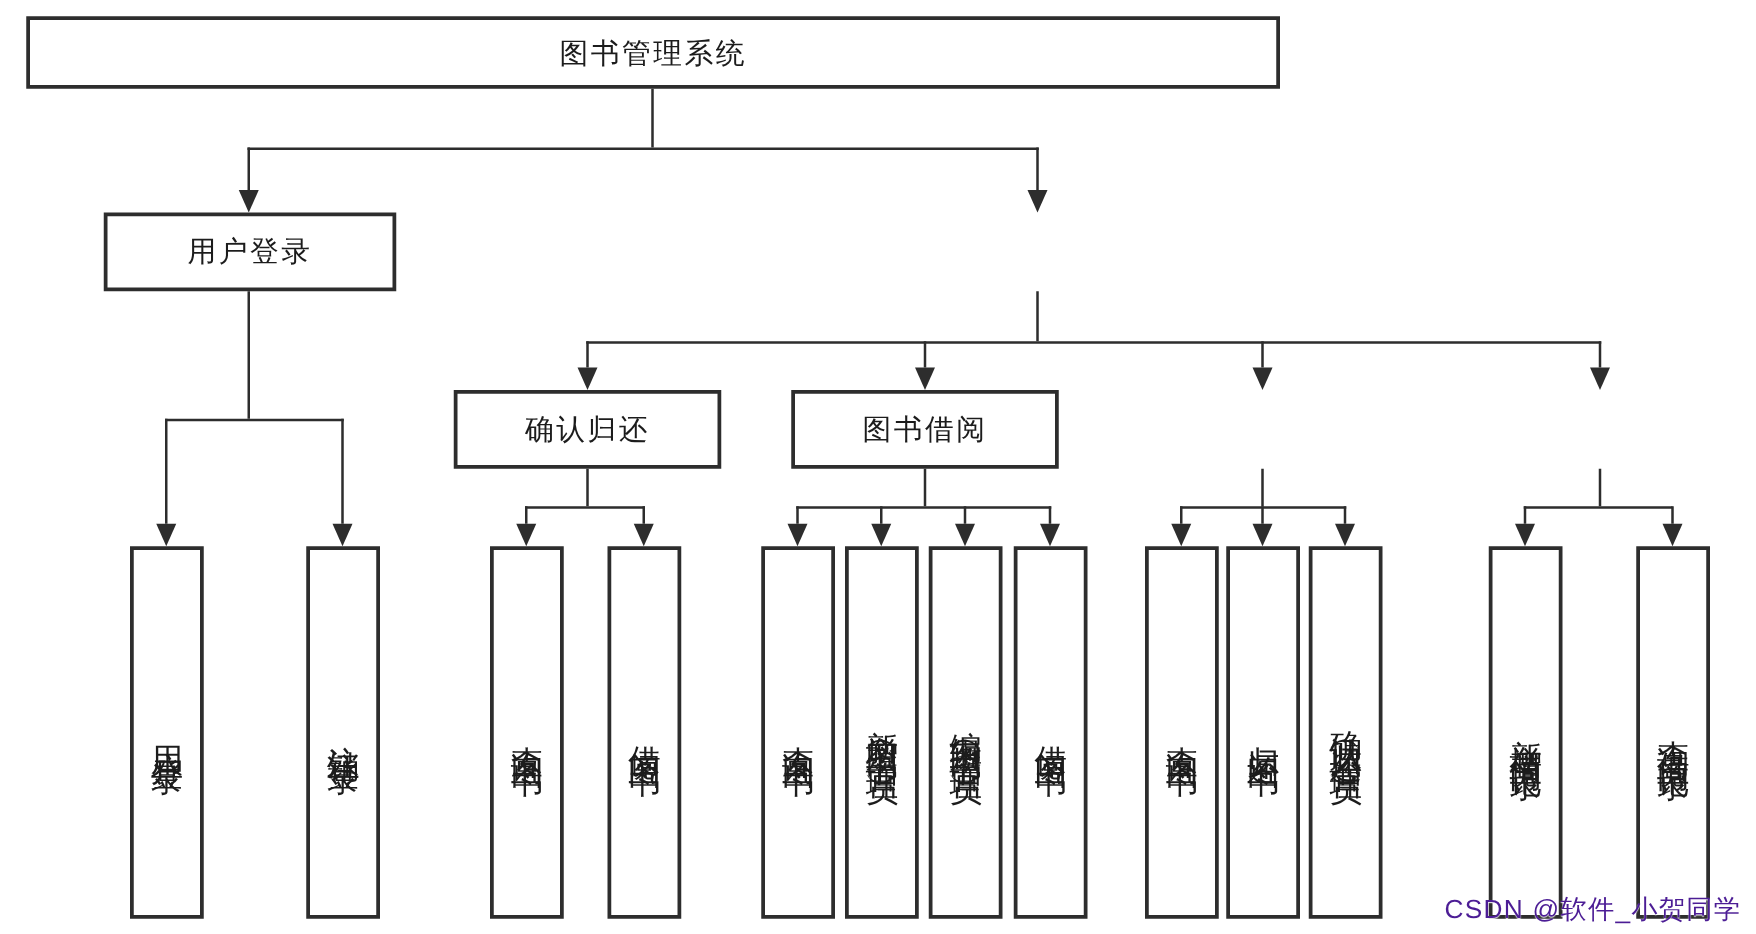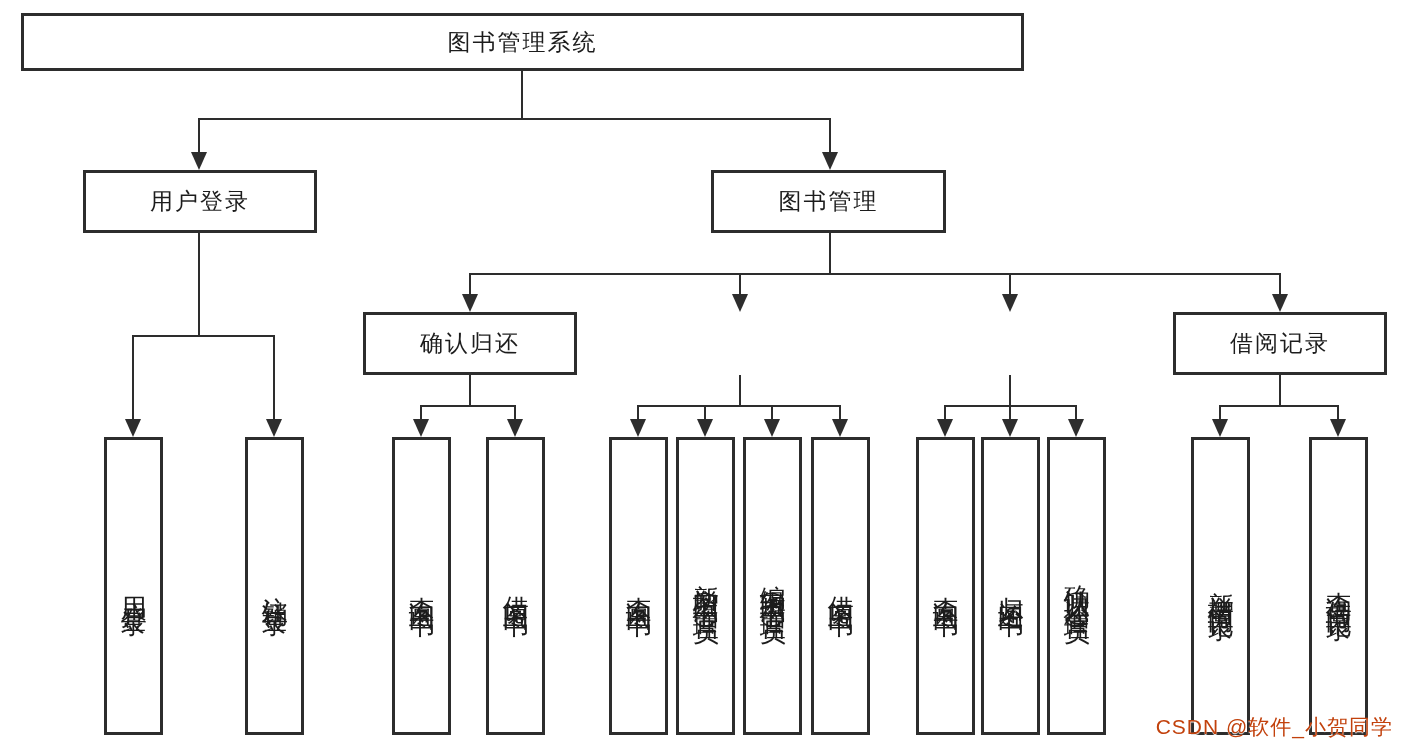--- a/index.html
+++ b/index.html
@@ -20,21 +20,21 @@
   .vline,.hline{position:absolute;background:#2d2d2d;}
   .vline{width:2px;}
   .hline{height:2px;}
   .ahead{
     position:absolute;width:0;height:0;
     border-left:8px solid transparent;border-right:8px solid transparent;
     border-top:18px solid #2d2d2d;
   }
   .watermark{
     position:absolute;right:12px;bottom:6px;
-    font-size:21px;letter-spacing:1px;color:#c2410c;
+    font-size:21px;letter-spacing:1px;color:#4c1d95;
     text-shadow:0 1px 1px #ffffff;
   }
 </style>
 </head>
 <body>
 
 <div class="canvas">
 
   <div class="box" style="left:21px;top:13px;width:1003px;height:58px;">
     <span>图书管理系统</span>
@@ -42,23 +42,20 @@
 
   <div class="vline" style="left:521px;top:71px;height:47px;"></div>
   <div class="hline" style="left:198px;top:118px;width:633px;"></div>
   <div class="vline" style="left:198px;top:118px;height:36px;"></div>
   <div class="ahead" style="left:191px;top:152px;"></div>
   <div class="vline" style="left:829px;top:118px;height:36px;"></div>
   <div class="ahead" style="left:822px;top:152px;"></div>
 
   <div class="box" style="left:83px;top:170px;width:234px;height:63px;">
     <span>用户登录</span>
-  </div>
-  <div class="box" style="left:711px;top:170px;width:235px;height:63px;">
-    <span>图书管理</span>
   </div>
 
   <div class="vline" style="left:198px;top:233px;height:102px;"></div>
   <div class="hline" style="left:132px;top:335px;width:143px;"></div>
   <div class="vline" style="left:132px;top:335px;height:84px;"></div>
   <div class="ahead" style="left:125px;top:419px;"></div>
   <div class="vline" style="left:273px;top:335px;height:84px;"></div>
   <div class="ahead" style="left:266px;top:419px;"></div>
 
   <div class="vline" style="left:829px;top:233px;height:40px;"></div>
@@ -68,22 +65,22 @@
   <div class="vline" style="left:739px;top:273px;height:21px;"></div>
   <div class="ahead" style="left:732px;top:294px;"></div>
   <div class="vline" style="left:1009px;top:273px;height:21px;"></div>
   <div class="ahead" style="left:1002px;top:294px;"></div>
   <div class="vline" style="left:1279px;top:273px;height:21px;"></div>
   <div class="ahead" style="left:1272px;top:294px;"></div>
 
   <div class="box" style="left:363px;top:312px;width:214px;height:63px;">
     <span>确认归还</span>
   </div>
-  <div class="box" style="left:1173px;top:312px;width:214px;height:63px;">
-    <span>借阅记录</span>
+  <div class="box" style="left:633px;top:312px;width:214px;height:63px;">
+    <span>图书借阅</span>
   </div>
 
   <div class="vline" style="left:469px;top:375px;height:30px;"></div>
   <div class="hline" style="left:420px;top:405px;width:96px;"></div>
   <div class="vline" style="left:420px;top:405px;height:14px;"></div>
   <div class="ahead" style="left:413px;top:419px;"></div>
   <div class="vline" style="left:514px;top:405px;height:14px;"></div>
   <div class="ahead" style="left:507px;top:419px;"></div>
 
   <div class="vline" style="left:739px;top:375px;height:30px;"></div>

